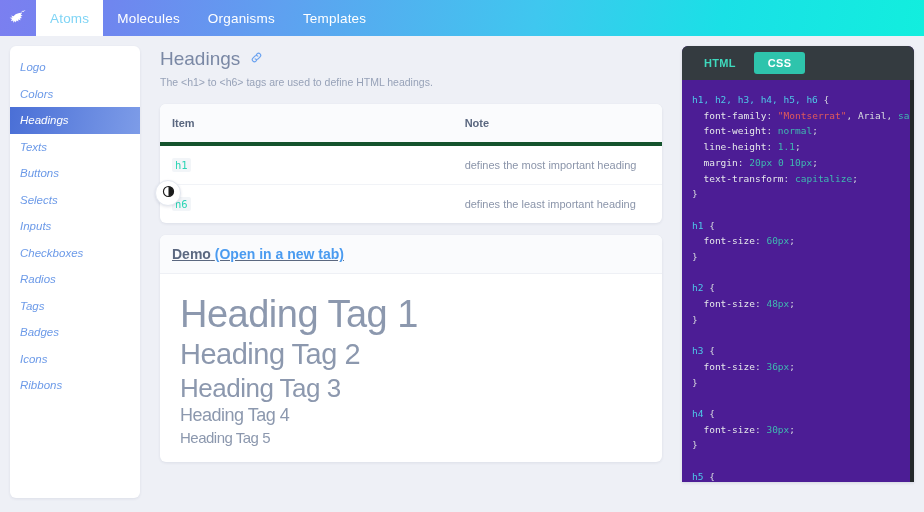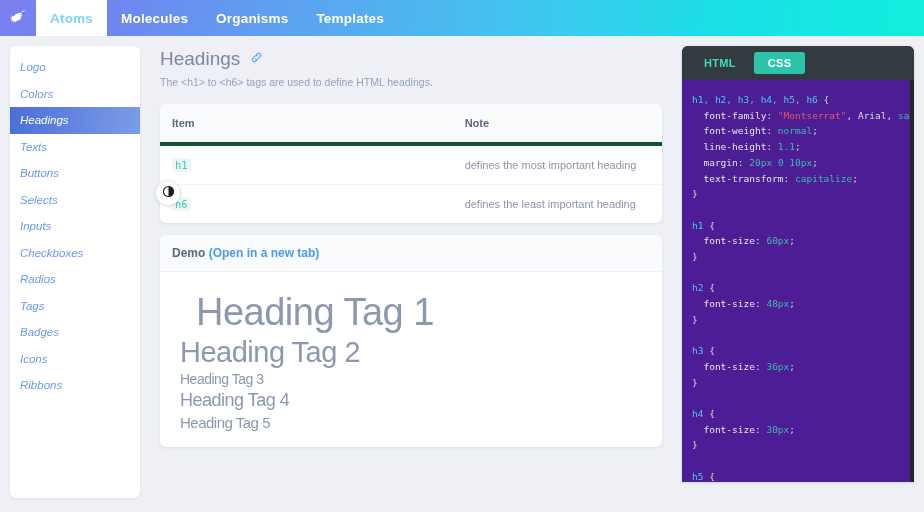--- a/index.html
+++ b/index.html
@@ -10,21 +10,21 @@
     font-family: "Liberation Sans", sans-serif;
   }
 
   
   .topbar {
     position: absolute; top: 0; left: 0;
     width: 924px; height: 36px;
     background: linear-gradient(100deg,
         #7b7ff0 0%, #6f86ef 12%, #5fa0f0 30%,
         #3fc7ef 58%, #1ae0e6 78%, #12eede 100%);
-    display: flex; align-items: stretch; font-weight: bold;
+    display: flex; align-items: stretch;
   }
   .logo-box {
     width: 36px; height: 36px;
     display: flex; align-items: center; justify-content: center;
     flex: 0 0 36px;
   }
   .logo-box svg { display:block; }
   .nav-tab {
     display: flex; align-items: center;
     padding: 0 14px;
@@ -123,37 +123,38 @@
     color: #2ad4b4;
     background: #f2f5f8;
     padding: 1px 3px;
     border-radius: 2px;
   }
 
   .demo-head {
     background: #fafbfd;
     border-bottom: 1px solid #eef0f5;
     padding: 11px 12px;
-    font-size: 12px; font-weight: bold;
+    font-size: 14px; font-weight: bold;
     color: #5b6880;
+    text-decoration: underline;
   }
   .demo-head a { color: #4a9bf0; text-decoration: none; cursor: pointer; }
   .demo-body { padding: 16px 20px 14px 20px; position: relative; }
   .demo-body h1, .demo-body h2, .demo-body h3,
   .demo-body h4, .demo-body h5, .demo-body h6 {
     font-family: "Liberation Sans", sans-serif;
     font-weight: 300;
     color: #8c98ae;
     line-height: 1.08;
     margin: 4px 0 2px 0;
     letter-spacing: -.5px;
   }
-  .demo-body h1 { font-size: 38px; margin-left: 16px; }
+  .demo-body h1 { font-size: 38px; }
   .demo-body h2 { font-size: 29px; }
-  .demo-body h3 { font-size: 14px; }
+  .demo-body h3 { font-size: 26px; }
   .demo-body h4 { font-size: 18px; }
   .demo-body h5 { font-size: 15px; }
 
   .contrast-toggle {
     position: absolute;
     left: 5px; top: 144px;
     width: 26px; height: 26px;
     border-radius: 50%;
     background: #ffffff;
     border: 1px solid #e4e8f0;

